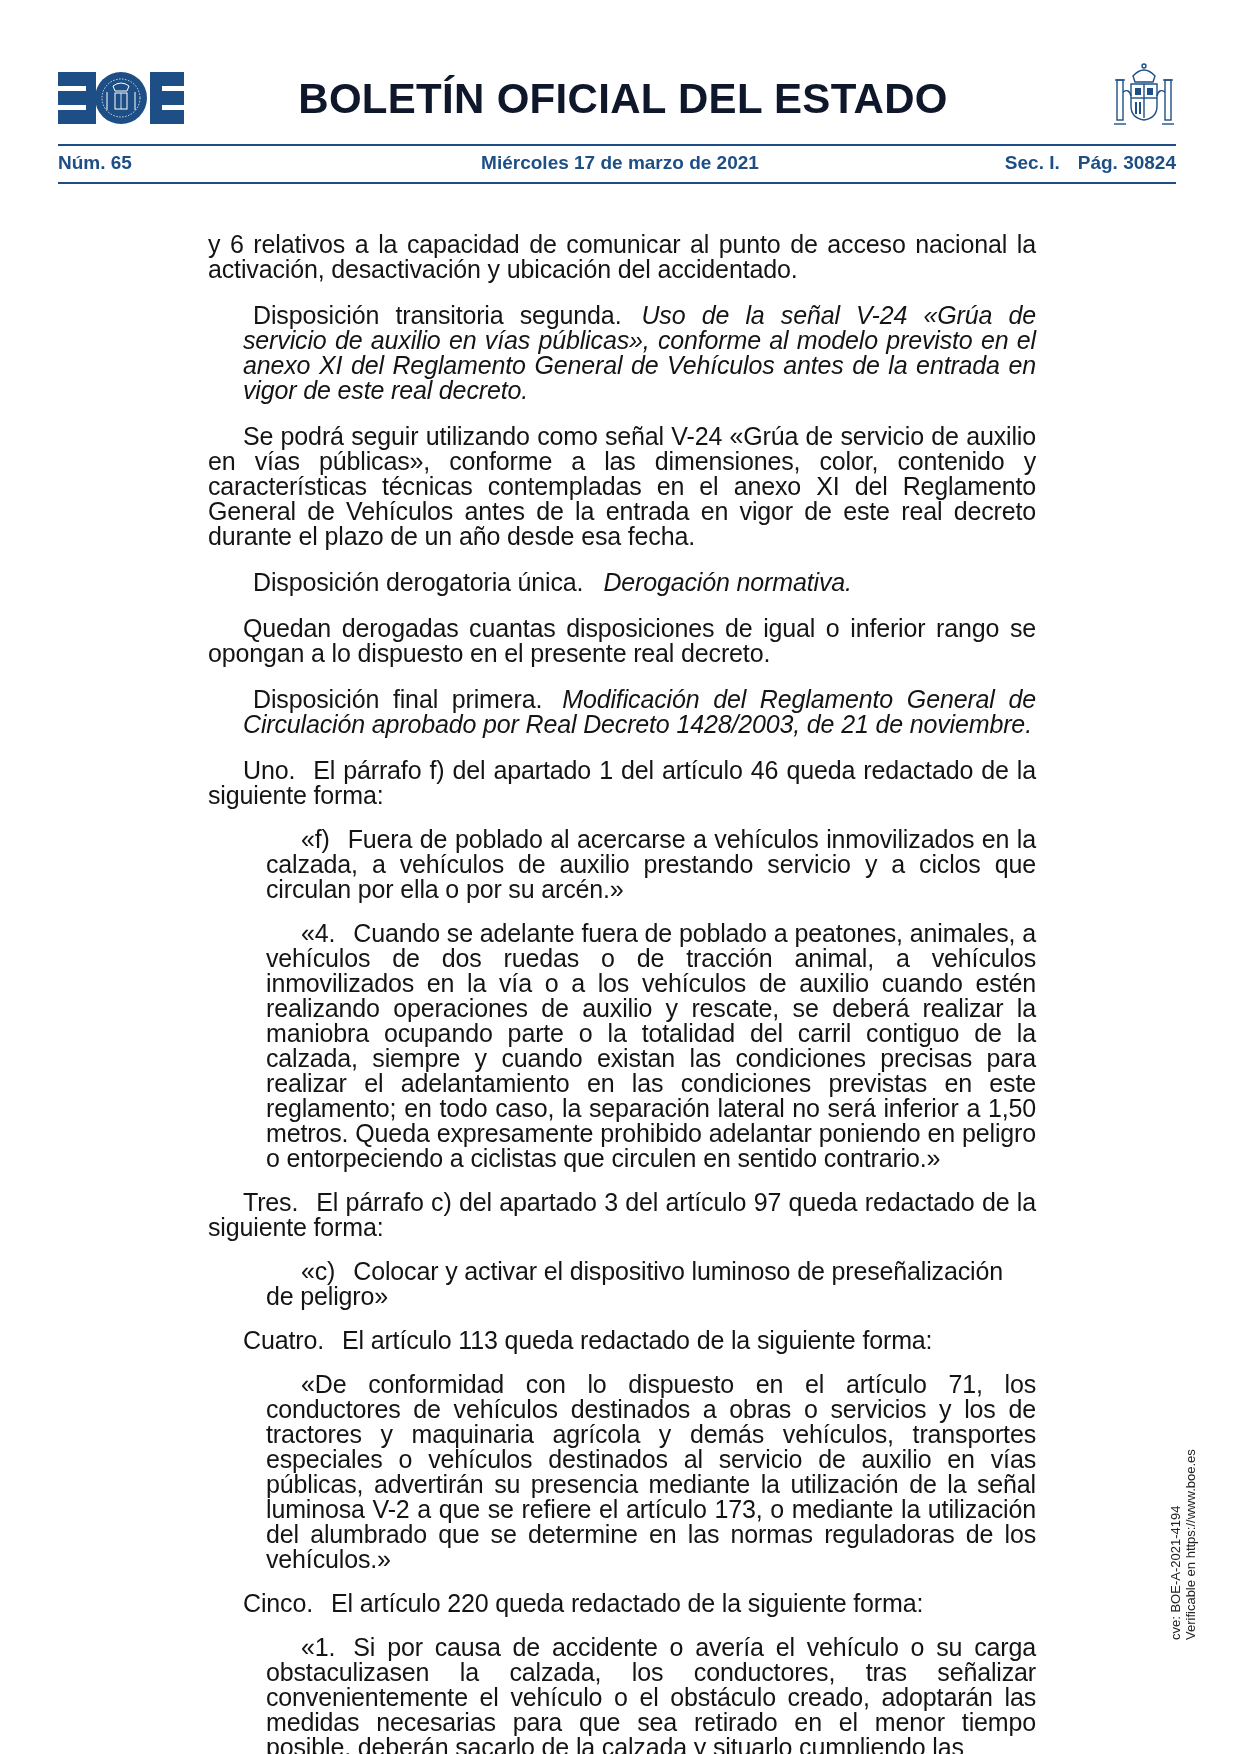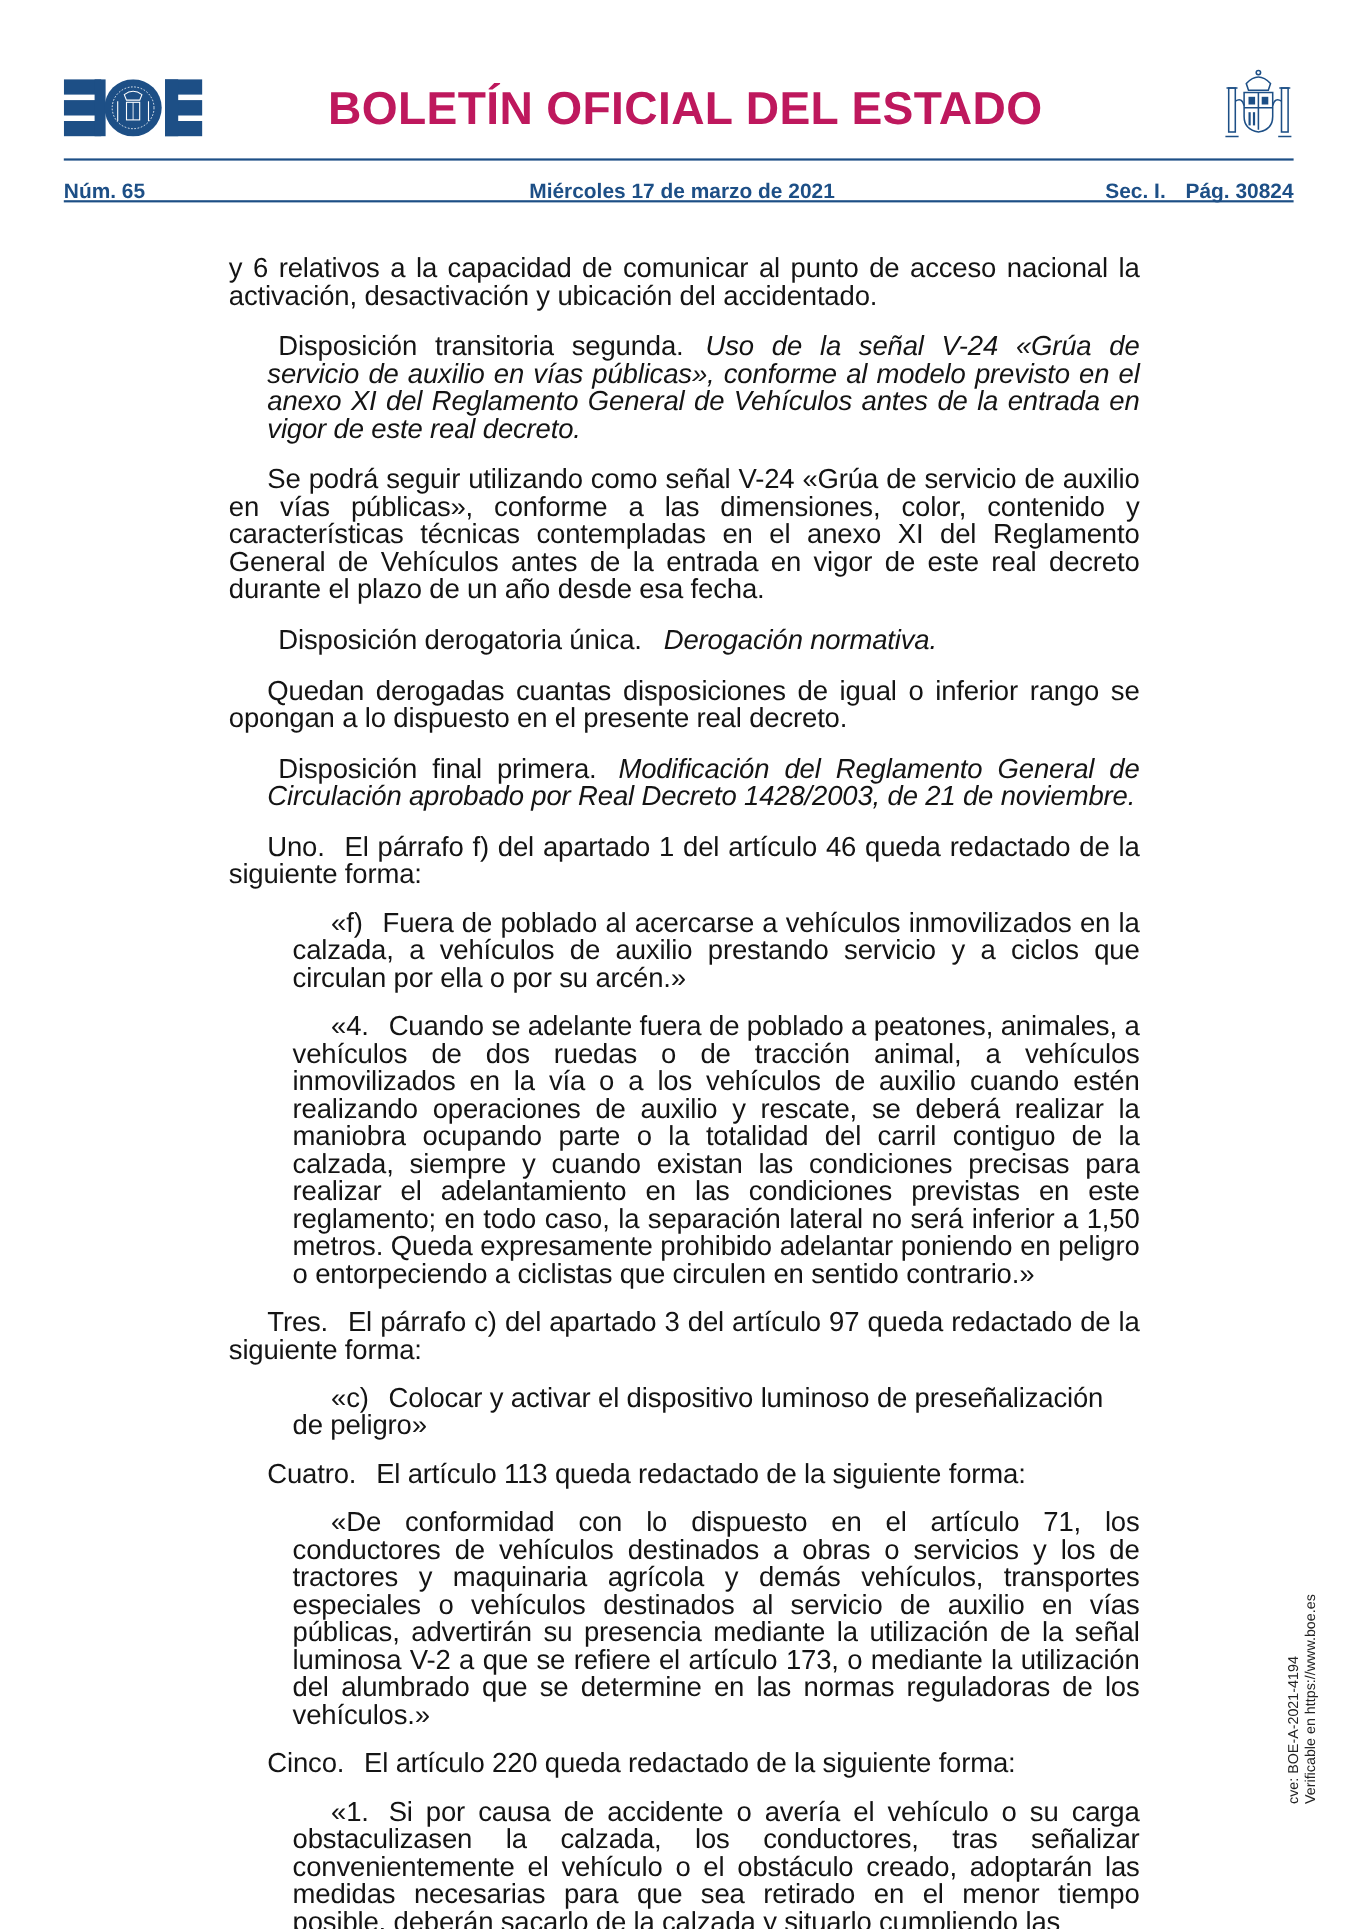--- a/index.html
+++ b/index.html
@@ -2,29 +2,29 @@
 <html><head>
 <meta charset="utf-8">
 <style>
   html, body { margin: 0; padding: 0; background: #ffffff; }
   body { width: 1240px; height: 1754px; position: relative; overflow: hidden;
          font-family: "Liberation Sans", sans-serif; color: #111; }
 
   .logo { position: absolute; left: 58px; top: 72px; width: 126px; height: 52px; }
   .title { position: absolute; left: 0; width: 1240px; top: 78px; text-align: center;
            font-family: "Liberation Sans", sans-serif; font-weight: bold; font-size: 42px;
-           color: #be185d; letter-spacing: 0.3px; line-height: 1; }
+           color: #0f172a; letter-spacing: 0.3px; line-height: 1; }
   .title span { position: relative; left: 3px; }
   .coat { position: absolute; left: 1113px; top: 62px; width: 62px; height: 68px; }
 
   .rule { position: absolute; left: 58px; width: 1118px; height: 2px; background: #1d4f86; }
   .rule.top { top: 144px; }
   .rule.bottom { top: 182px; }
 
-  .hdr { position: absolute; top: 165px; font-weight: bold; font-size: 19px; color: #1d4f86; line-height: 1; }
+  .hdr { position: absolute; top: 153px; font-weight: bold; font-size: 19px; color: #1d4f86; line-height: 1; }
   .hdr.num { left: 58px; }
   .hdr.date { left: 0; width: 1240px; text-align: center; }
   .hdr.sec { right: 64px; margin-left: 11px; }
   .hdr.sec .gap { display: inline-block; width: 18px; }
 
   .content { position: absolute; left: 208px; top: 232px; width: 828px;
              font-size: 25px; line-height: 25px; color: #141414; letter-spacing: -0.15px; }
   .content p { margin: 0; text-align: justify; }
   .p-first { margin-bottom: 21px !important; }
   .heading { padding-left: 35px; text-indent: -35px; margin-bottom: 21px !important; }

